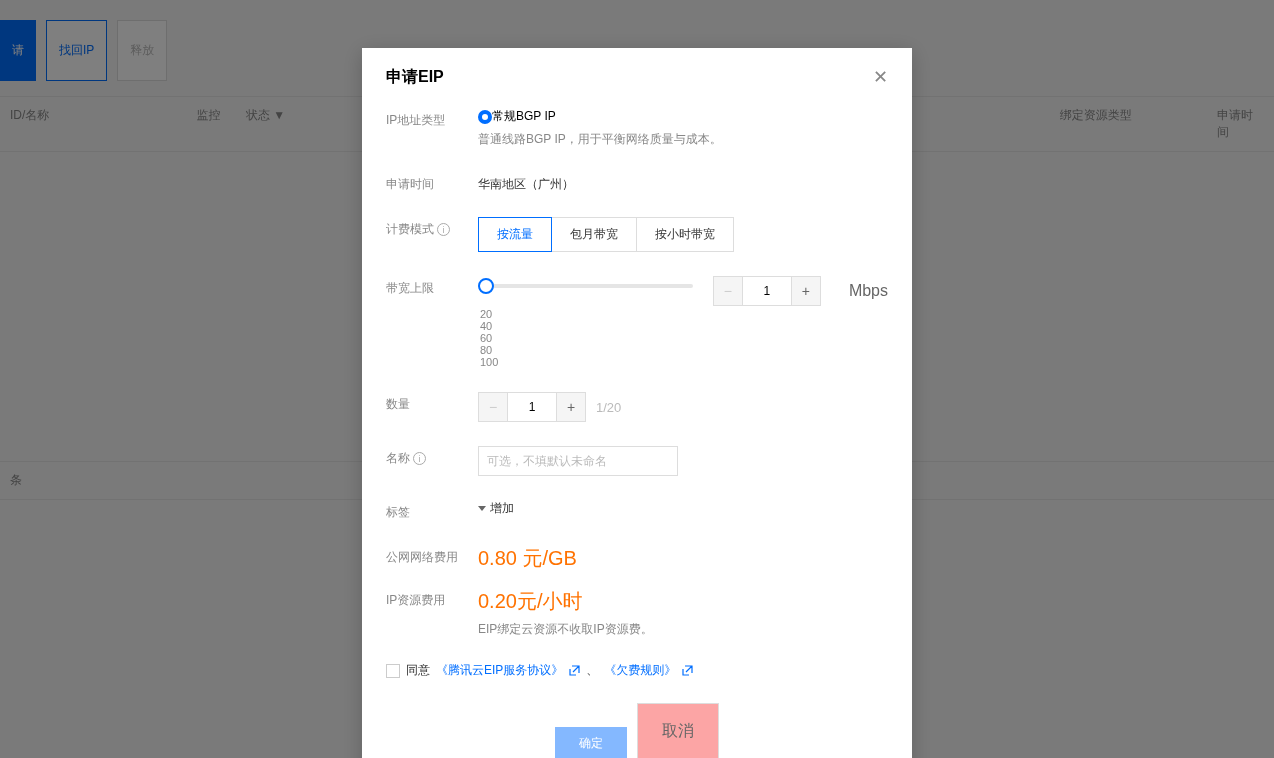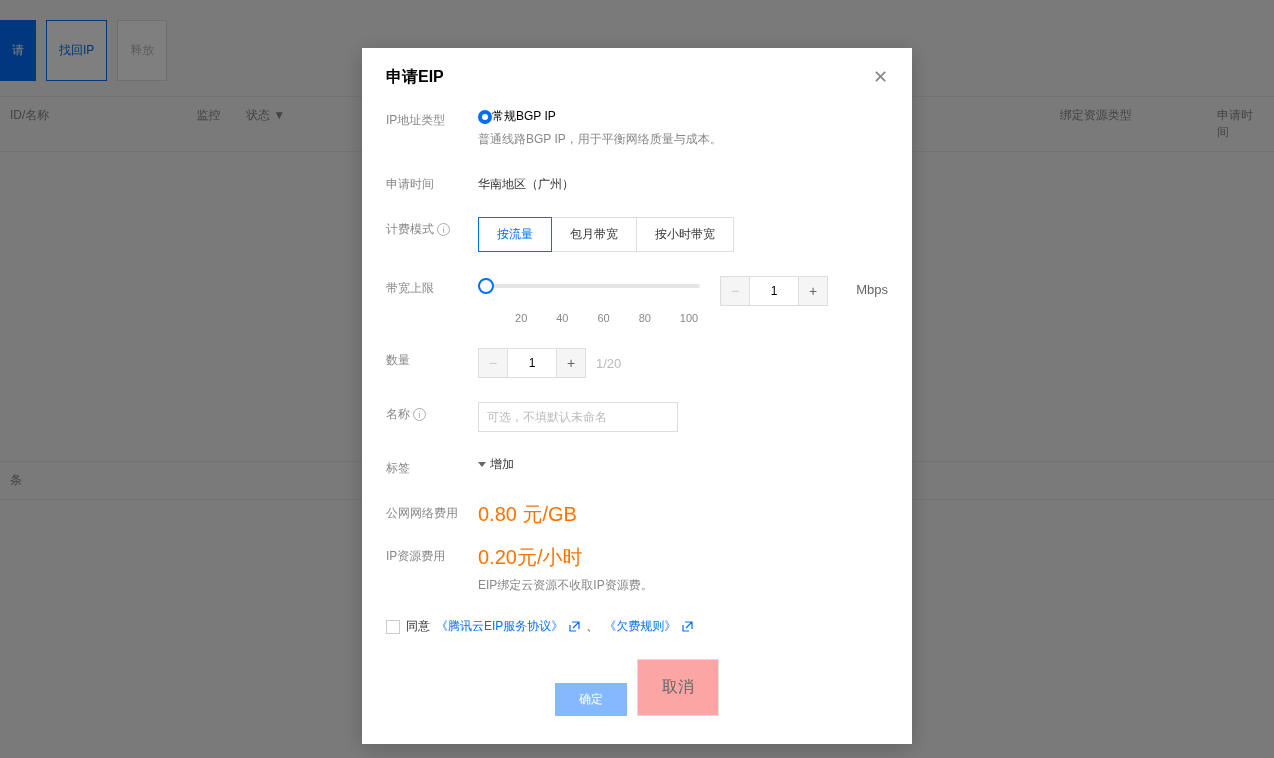--- a/index.html
+++ b/index.html
@@ -28,27 +28,27 @@
 .desc-text { color: #888; font-size: 12px; margin-top: 6px; }
 .info-icon { width: 13px; height: 13px; border: 1px solid #aaa; border-radius: 50%; display: inline-flex; align-items: center; justify-content: center; font-size: 9px; color: #aaa; font-style: normal; }
 .seg-group { display: flex; }
 .seg-btn { border: 1px solid #ddd; padding: 8px 18px; font-size: 12px; background: #fff; cursor: pointer; margin-left: -1px; }
 .seg-btn:first-child { margin-left: 0; }
 .seg-btn.active { border-color: #006eff; color: #006eff; position: relative; z-index: 1; }
 .slider-row { display: flex; align-items: flex-start; gap: 20px; }
 .slider-wrap { flex: 1; position: relative; padding-top: 8px; }
 .slider-track { height: 4px; background: #e5e5e5; border-radius: 2px; position: relative; }
 .slider-thumb { position: absolute; left: 0; top: -6px; width: 16px; height: 16px; border: 2px solid #006eff; background: #fff; border-radius: 50%; cursor: pointer; }
-.slider-ticks { display: flex; justify-content: space-between; margin-top: 24px; font-size: 11px; color: #888; padding: 0 2px; }
+.slider-ticks { display: flex; justify-content: space-between; margin-top: 8px; font-size: 11px; color: #888; padding: 0 2px; flex-direction: column; }
 .slider-ticks span:first-child { visibility: hidden; }
 .stepper { display: flex; align-items: center; }
 .step-btn { width: 30px; height: 30px; border: 1px solid #ddd; background: #f5f5f5; display: flex; align-items: center; justify-content: center; cursor: pointer; font-size: 14px; color: #666; }
 .step-btn.disabled { color: #ccc; cursor: not-allowed; }
 .step-input { width: 48px; height: 30px; border: 1px solid #ddd; border-left: none; border-right: none; text-align: center; font-size: 12px; }
-.unit-label { margin-left: 8px; color: #666; font-size: 13px; }
+.unit-label { margin-left: 8px; color: #666; font-size: 16px; }
 .count-hint { margin-left: 10px; color: #bbb; font-size: 13px; }
 .text-input { width: 200px; height: 30px; border: 1px solid #ddd; padding: 0 8px; font-size: 12px; color: #333; }
 .text-input::placeholder { color: #bbb; }
 .tag-add { display: inline-flex; align-items: center; color: #333; cursor: pointer; font-size: 12px; }
 .tag-caret { display: inline-block; width: 0; height: 0; border-left: 4px solid transparent; border-right: 4px solid transparent; border-top: 5px solid #666; margin-right: 4px; }
 .price-text { font-size: 20px; color: #ff7200; }
 .agree-row { display: flex; align-items: center; gap: 6px; font-size: 12px; margin-bottom: 24px; }
 .agree-check { width: 14px; height: 14px; border: 1px solid #ccc; }
 .link { color: #006eff; cursor: pointer; }
 .ext-icon { width: 11px; height: 11px; display: inline-block; position: relative; }

